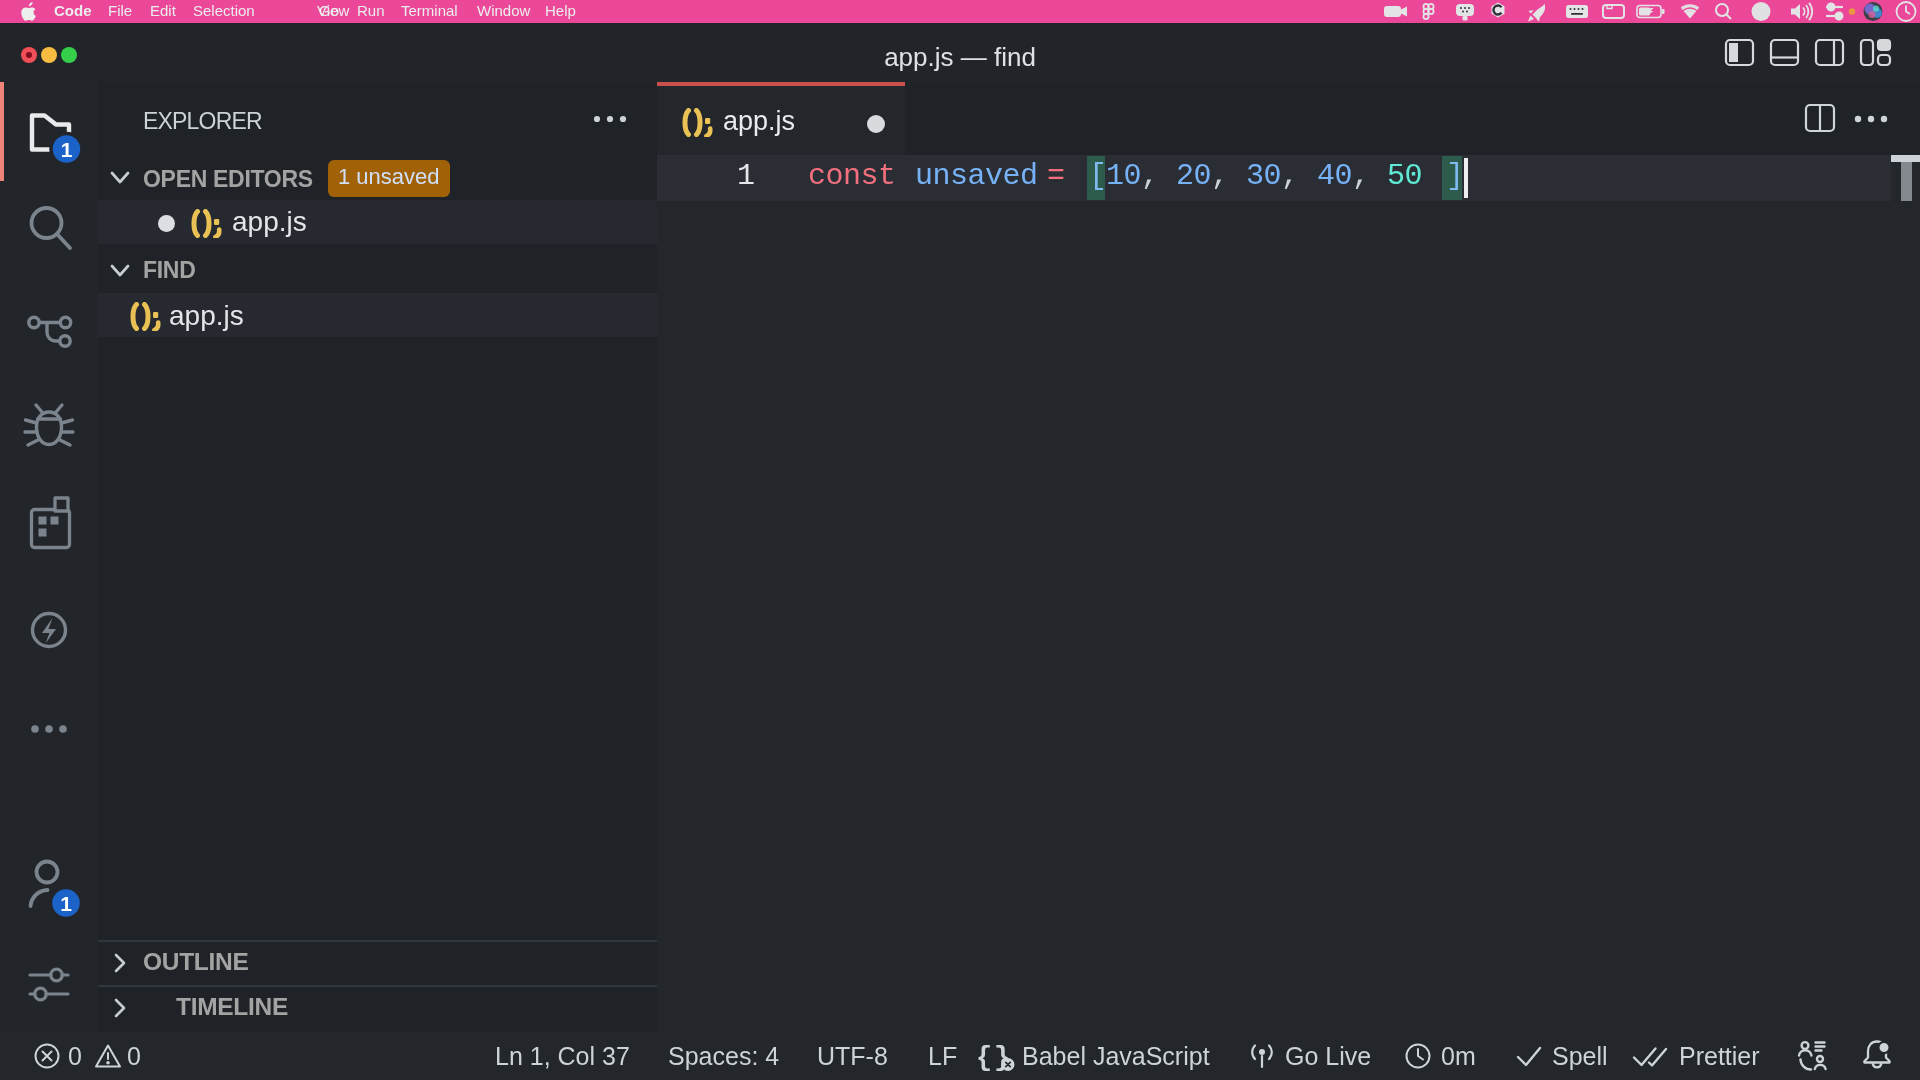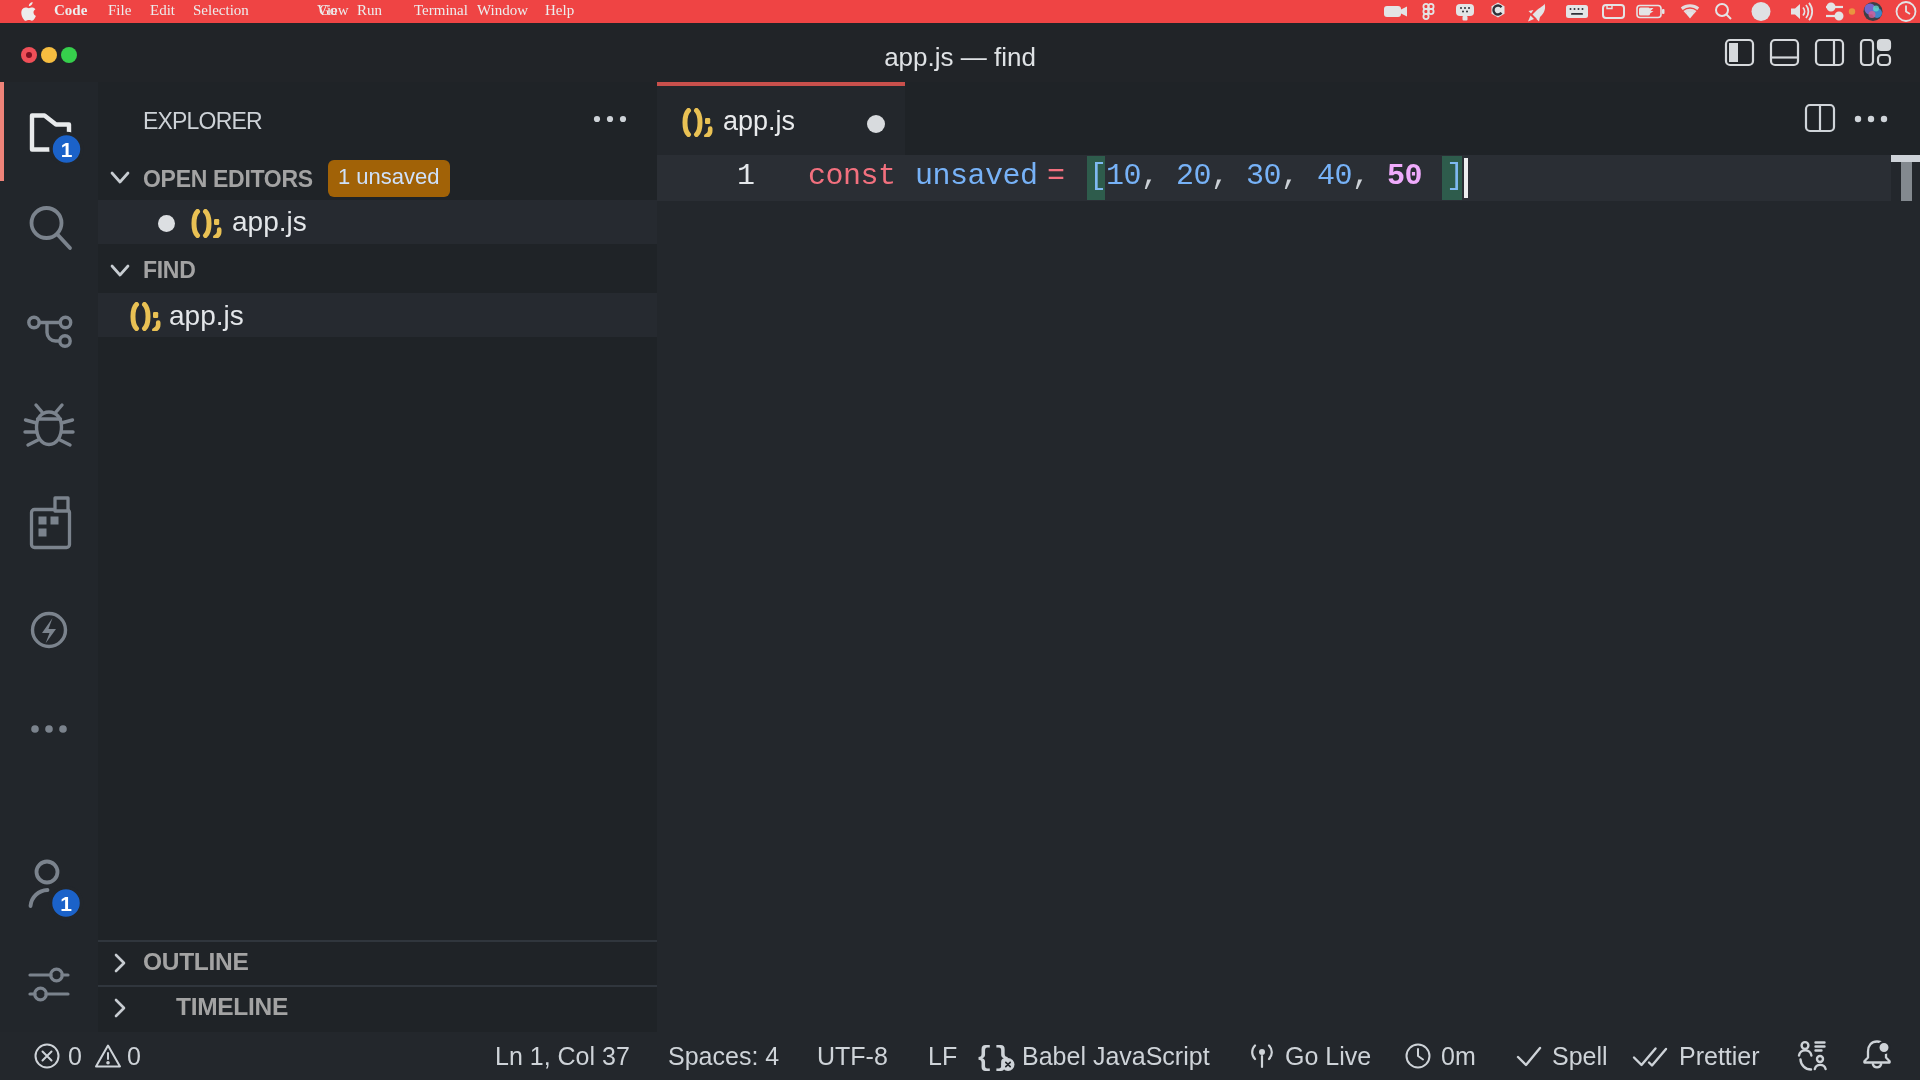--- a/index.html
+++ b/index.html
@@ -2,21 +2,21 @@
 <html><head>
 <meta charset="utf-8">
 <style>
 * { margin:0; padding:0; box-sizing:border-box; }
 html,body { width:1920px; height:1080px; overflow:hidden; background:#23272c; }
 body { font-family:"Liberation Sans", sans-serif; }
 .abs { position:absolute; }
 .mono { font-family:"Liberation Mono", monospace; }
 .codes { position:absolute; top:4px; font-family:"Liberation Mono", monospace; font-size:30px; letter-spacing:-0.5px; white-space:pre; }
 
-#menubar { position:absolute; top:0; left:0; width:1920px; height:23px; background:#ef4444; color:#eceded; font-size:15px;font-family:Liberation Serif, serif; }
+#menubar { position:absolute; top:0; left:0; width:1920px; height:23px; background:#ec4899; color:#eceded; font-size:15px; }
 #menubar .mitem { position:absolute; top:2px; }
 
 #titlebar { position:absolute; top:23px; left:0; width:1920px; height:59px; background:#212428; }
 .tl { position:absolute; top:47px; width:16px; height:16px; border-radius:50%; }
 
 #activitybar { position:absolute; top:82px; left:0; width:98px; height:950px; background:#22262b; }
 #sidebar { position:absolute; top:82px; left:98px; width:559px; height:950px; background:#1f2327; color:#c7ccd1; }
 .sechead { font-weight:bold; color:#a3a3a3; font-size:23px; letter-spacing:-0.3px; }
 .badge { position:absolute; background:#a16207; color:#cfe1fa; font-size:22px; border-radius:6px; }
 
@@ -36,21 +36,21 @@
     <svg class="abs" style="left:21px;top:2px" width="17" height="19" viewBox="0 0 17 19">
       <path fill="#eceded" d="M11.6 0c.1 1.1-.32 2.1-.94 2.86-.66.8-1.74 1.42-2.78 1.34-.2-1.02.33-2.08.93-2.78C9.47.64 10.6.07 11.6 0zM14.9 14.1c-.4.92-.59 1.33-1.1 2.14-.72 1.13-1.73 2.54-2.99 2.55-1.11.01-1.4-.73-2.9-.72-1.5.01-1.82.74-2.93.73-1.26-.01-2.22-1.28-2.94-2.41C.03 13.2-.18 9.55 1.06 7.6c.88-1.38 2.27-2.19 3.57-2.19 1.33 0 2.16.73 3.26.73 1.07 0 1.72-.73 3.25-.73 1.16 0 2.39.63 3.27 1.72-2.87 1.57-2.4 5.67.49 6.97z"></path>
     </svg>
     <span class="mitem" style="left:54px;font-weight:bold;">Code</span>
     <span class="mitem" style="left:108px;">File</span>
     <span class="mitem" style="left:150px;">Edit</span>
     <span class="mitem" style="left:193px;">Selection</span>
     <span class="mitem" style="left:281px;margin-left:36px;">View</span>
     <span class="mitem" style="left:319px;">Go</span>
     <span class="mitem" style="left:357px;">Run</span>
-    <span class="mitem" style="left:414px;">Terminal</span>
+    <span class="mitem" style="left:401px;">Terminal</span>
     <span class="mitem" style="left:477px;">Window</span>
     <span class="mitem" style="left:545px;">Help</span>
     <svg class="abs" style="left:1381px;top:0" width="539" height="23" viewBox="0 0 539 23" fill="none" stroke="#e3e4e6" stroke-width="1.6">
 
       <rect x="3" y="6" width="17" height="11" rx="3" fill="#e3e4e6" stroke="none"></rect>
       <path d="M20 9.5 L26 6.5 V16.5 L20 13.5 Z" fill="#e3e4e6" stroke="none"></path>
 
       <g stroke="#e3e4e6" stroke-width="1.8">
         <circle cx="45" cy="6.5" r="2.6"></circle>
           <circle cx="50" cy="6.5" r="2.6"></circle>
@@ -319,21 +319,21 @@
       <div class="abs" style="left:785px;top:1px;width:20px;height:44px;background:#2e5c4c;"></div>
       <div class="abs mono" style="left:80px;top:4px;color:#e3e7ea;font-size:30px;">1</div>
       <div class="codes" style="left:151px;color:#f2707e;">const</div>
       <div class="codes" style="left:258px;color:#77b2f7;">unsaved</div>
       <div class="codes" style="left:390px;color:#f2707e;">=</div>
       <div class="codes" style="left:432px;color:#7fb9f2;">[</div>
       <div class="codes" style="left:449px;color:#77b2f7;">10<span style="color:#ccd1d6">,</span></div>
       <div class="codes" style="left:519px;color:#77b2f7;">20<span style="color:#ccd1d6">,</span></div>
       <div class="codes" style="left:589px;color:#77b2f7;">30<span style="color:#ccd1d6">,</span></div>
       <div class="codes" style="left:660px;color:#77b2f7;">40<span style="color:#ccd1d6">,</span></div>
-      <div class="codes" style="left:730px;color:#f0abfc;font-weight:bold;">50</div>
+      <div class="codes" style="left:730px;color:#5eead4;">50</div>
       <div class="codes" style="left:789px;color:#7fb9f2;">]</div>
       <div class="abs" style="left:807px;top:3px;width:3.5px;height:40px;background:#eceeef;"></div>
       <div class="abs" style="left:1234px;top:0px;width:29px;height:7px;background:#cdd2d8;"></div>
       <div class="abs" style="left:1244px;top:7px;width:11px;height:39px;background:#83898f;"></div>
     </div>
   </div>
 
   <div id="statusbar">
     <span class="sitem" style="left:68px;">0</span>
     <span class="sitem" style="left:127px;">0</span>

